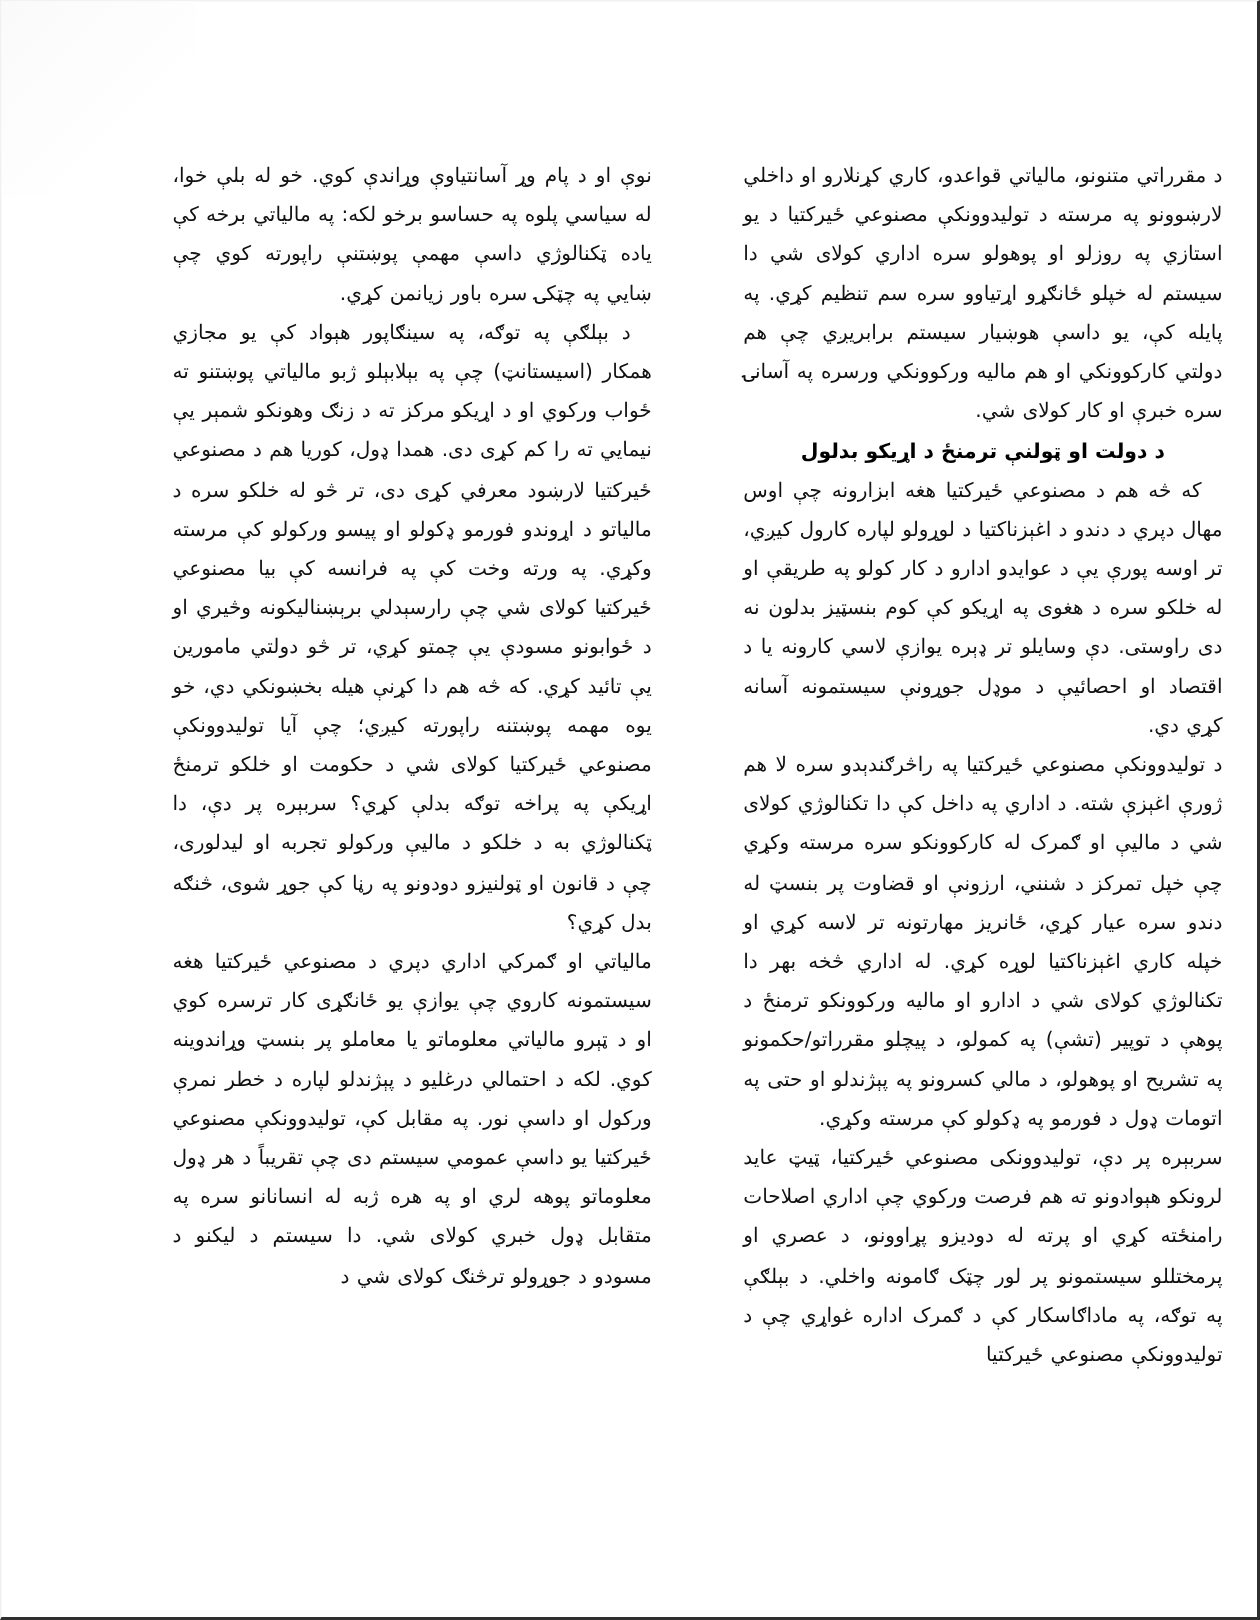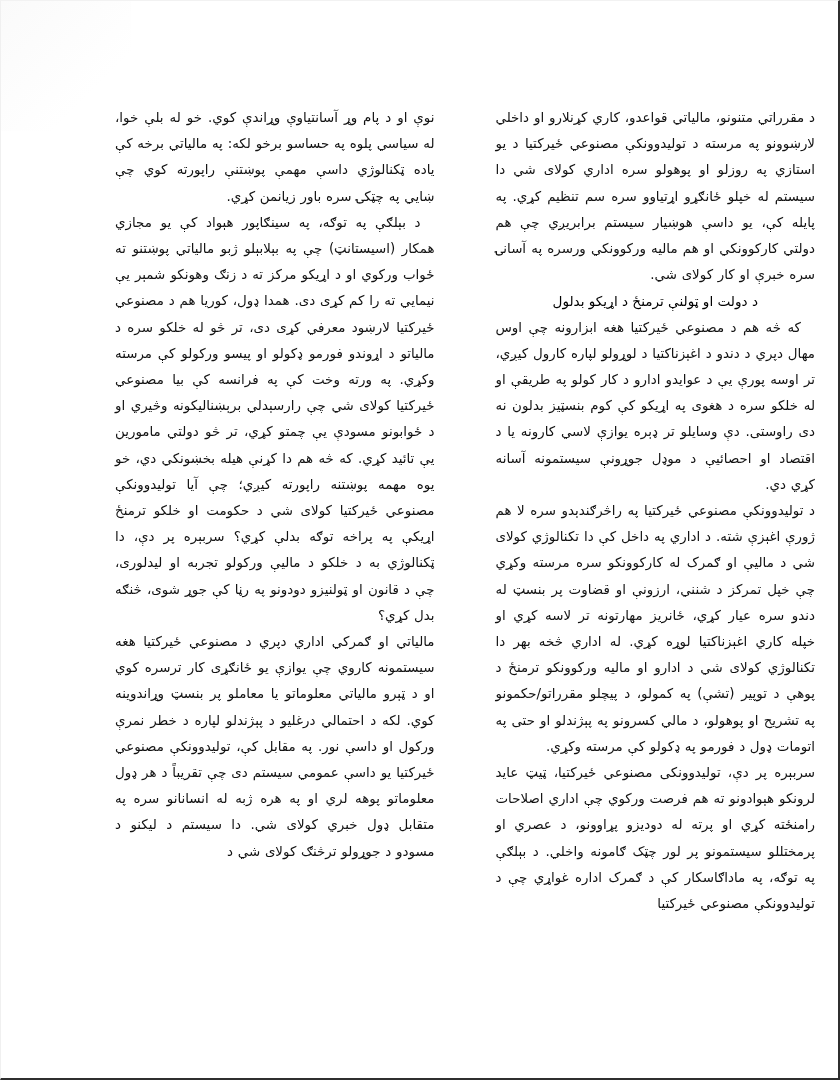--- a/index.html
+++ b/index.html
@@ -75,21 +75,21 @@
 
   
   .para.indent {
     text-indent: 14px;
   }
 
   .heading {
     margin: 0;
     font-size: 13.6px;
     line-height: 26.2px;
-    font-weight: normal;
+    font-weight: bold;
     color: #000000;
     text-align: center;
     text-align-last: center;
   }
 
   .heading.right-aligned {
     text-align: right;
     text-align-last: right;
   }
 </style>

